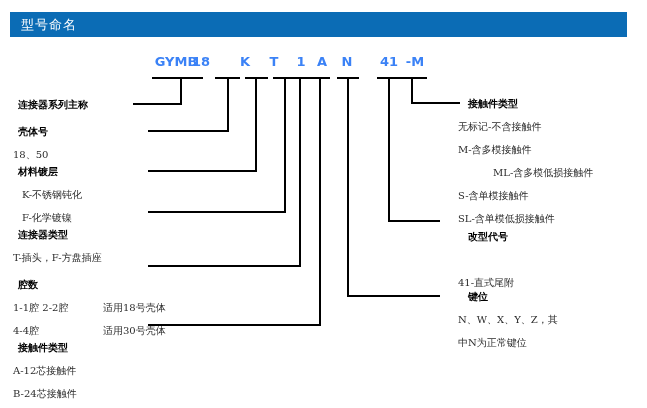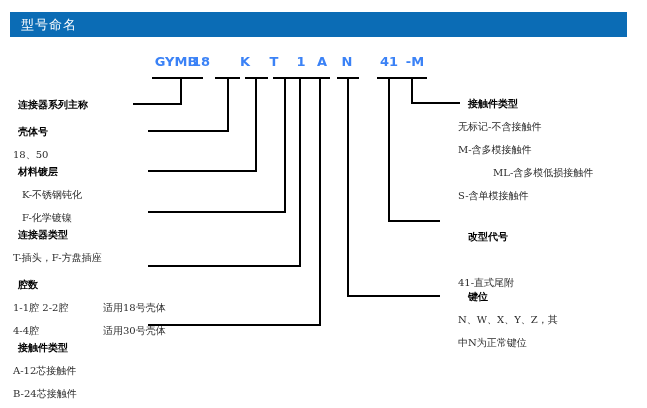--- a/index.html
+++ b/index.html
@@ -118,20 +118,21 @@
 
   <div class="lbl head" style="left:18px;  top:341px;">接触件类型</div>
   <div class="lbl detail" style="left:13px;  top:364px;">A-12芯接触件</div>
   <div class="lbl detail" style="left:13px;  top:387px;">B-24芯接触件</div>
 
   <div class="lbl head" style="left:468px; top:97px;">接触件类型</div>
   <div class="lbl detail" style="left:458px; top:120px;">无标记-不含接触件</div>
   <div class="lbl detail" style="left:458px; top:143px;">M-含多模接触件</div>
   <div class="lbl detail" style="left:458px; top:166px;margin-left:35px;">ML-含多模低损接触件</div>
   <div class="lbl detail" style="left:458px; top:189px;">S-含单模接触件</div>
+  <div class="lbl detail" style="left:458px; top:212px;">SL-含单模低损接触件</div>
 
   <div class="lbl head" style="left:468px; top:230px;">改型代号</div>
   <div class="lbl detail" style="left:458px; top:276px;">41-直式尾附</div>
 
   <div class="lbl head" style="left:468px; top:290px;">键位</div>
   <div class="lbl detail" style="left:458px; top:313px;">N、W、X、Y、Z，其</div>
   <div class="lbl detail" style="left:458px; top:336px;">中N为正常键位</div>
 
 </div>
 

